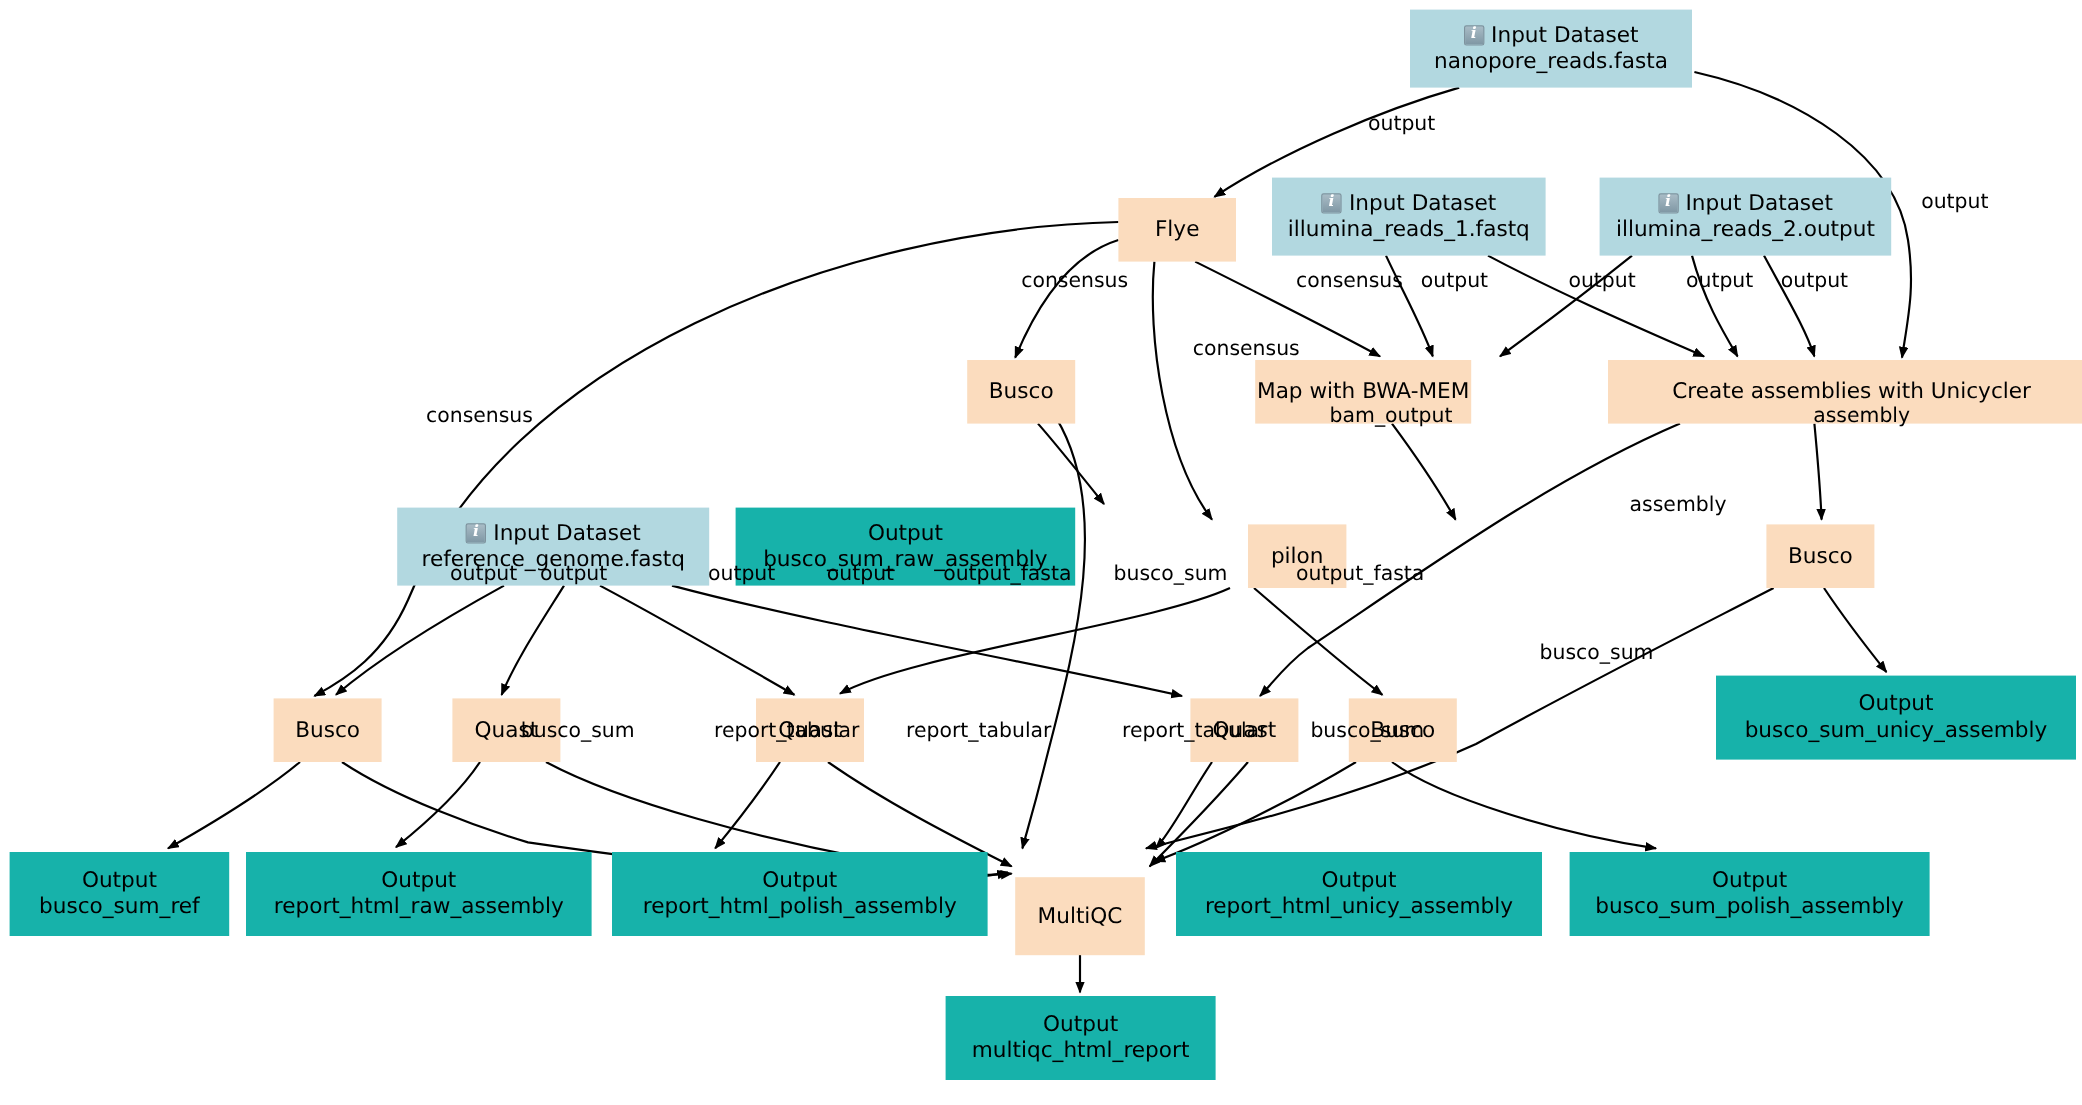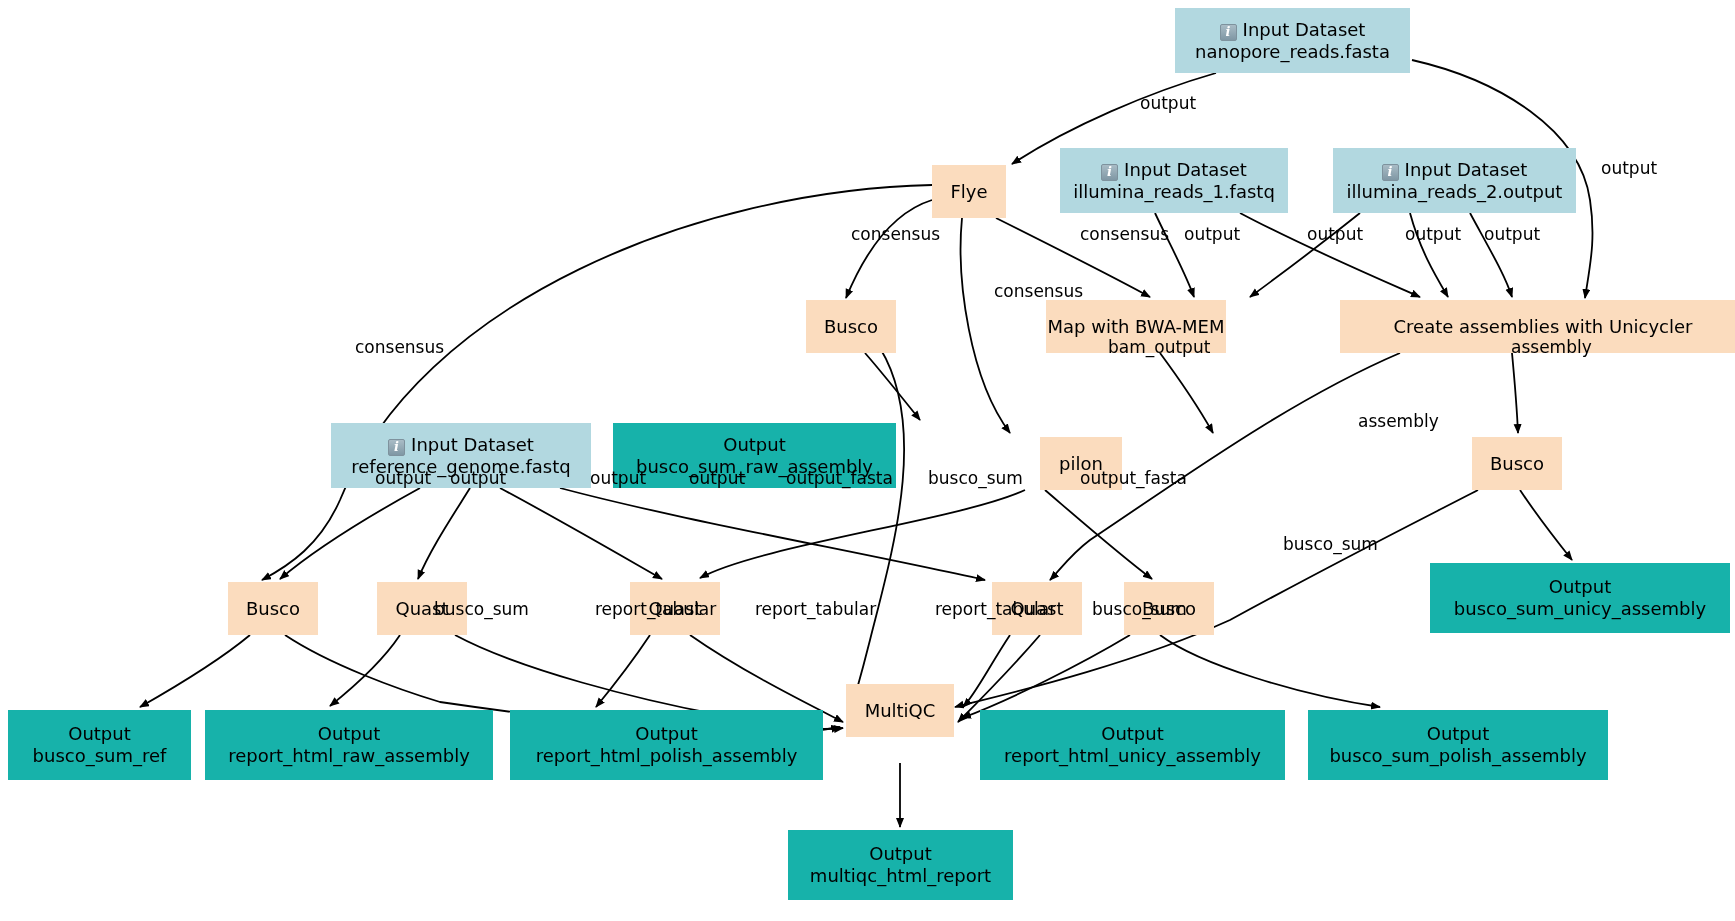--- a/index.html
+++ b/index.html
@@ -39,21 +39,21 @@
     color: #000000;
     white-space: nowrap;
     cursor: pointer;
   }
   .node-input   { background: #b2d8e0; }
   .node-tool    { background: #fbdcbe; }
   .node-output  { background: #17b2aa; }
   .node-line { display: block; }
   .node-title-row {
     display: flex;
-    align-items: flex-end;
+    align-items: center;
     justify-content: center;
     gap: 6px;
   }
   .info-icon {
     display: inline-block;
     width: 17px;
     height: 17px;
     border-radius: 2px;
     background: linear-gradient(180deg, #a9bcc6 0%, #7f97a4 100%);
     border: 1px solid #7e929d;
@@ -153,21 +153,21 @@
         </div>
         <span class="node-line">illumina_reads_2.output</span>
       </div>
       <div class="node-box node-input" style="left: 331px; top: 423px; width: 260px; height: 65px;">
         <div class="node-title-row">
           <span class="info-icon"></span>
           <span class="node-line">Input Dataset</span>
         </div>
         <span class="node-line">reference_genome.fastq</span>
       </div>
-      <div class="node-box node-tool" style="left: 932px; top: 165px; width: 74px; height: 53px;">
+      <div class="node-box node-tool" style="left: 932px; top: 165px; width: 98px; height: 53px;">
         <div class="node-title-row">
           <span class="node-line">Flye</span>
         </div>
       </div>
       <div class="node-box node-tool" style="left: 806px; top: 300px; width: 90px; height: 53px;">
         <div class="node-title-row">
           <span class="node-line">Busco</span>
         </div>
       </div>
       <div class="node-box node-tool" style="left: 1046px; top: 300px; width: 180px; height: 53px;">
@@ -208,21 +208,21 @@
       <div class="node-box node-tool" style="left: 992px; top: 582px; width: 90px; height: 53px;">
         <div class="node-title-row">
           <span class="node-line">Quast</span>
         </div>
       </div>
       <div class="node-box node-tool" style="left: 1124px; top: 582px; width: 90px; height: 53px;">
         <div class="node-title-row">
           <span class="node-line">Busco</span>
         </div>
       </div>
-      <div class="node-box node-tool" style="left: 846px; top: 684px; width: 108px; height: 53px;">
+      <div class="node-box node-tool" style="left: 846px; top: 731px; width: 108px; height: 65px;">
         <div class="node-title-row">
           <span class="node-line">MultiQC</span>
         </div>
       </div>
       <div class="node-box node-output" style="left: 613px; top: 423px; width: 283px; height: 65px;">
         <div class="node-title-row">
           <span class="node-line">Output</span>
         </div>
         <span class="node-line">busco_sum_raw_assembly</span>
       </div>

